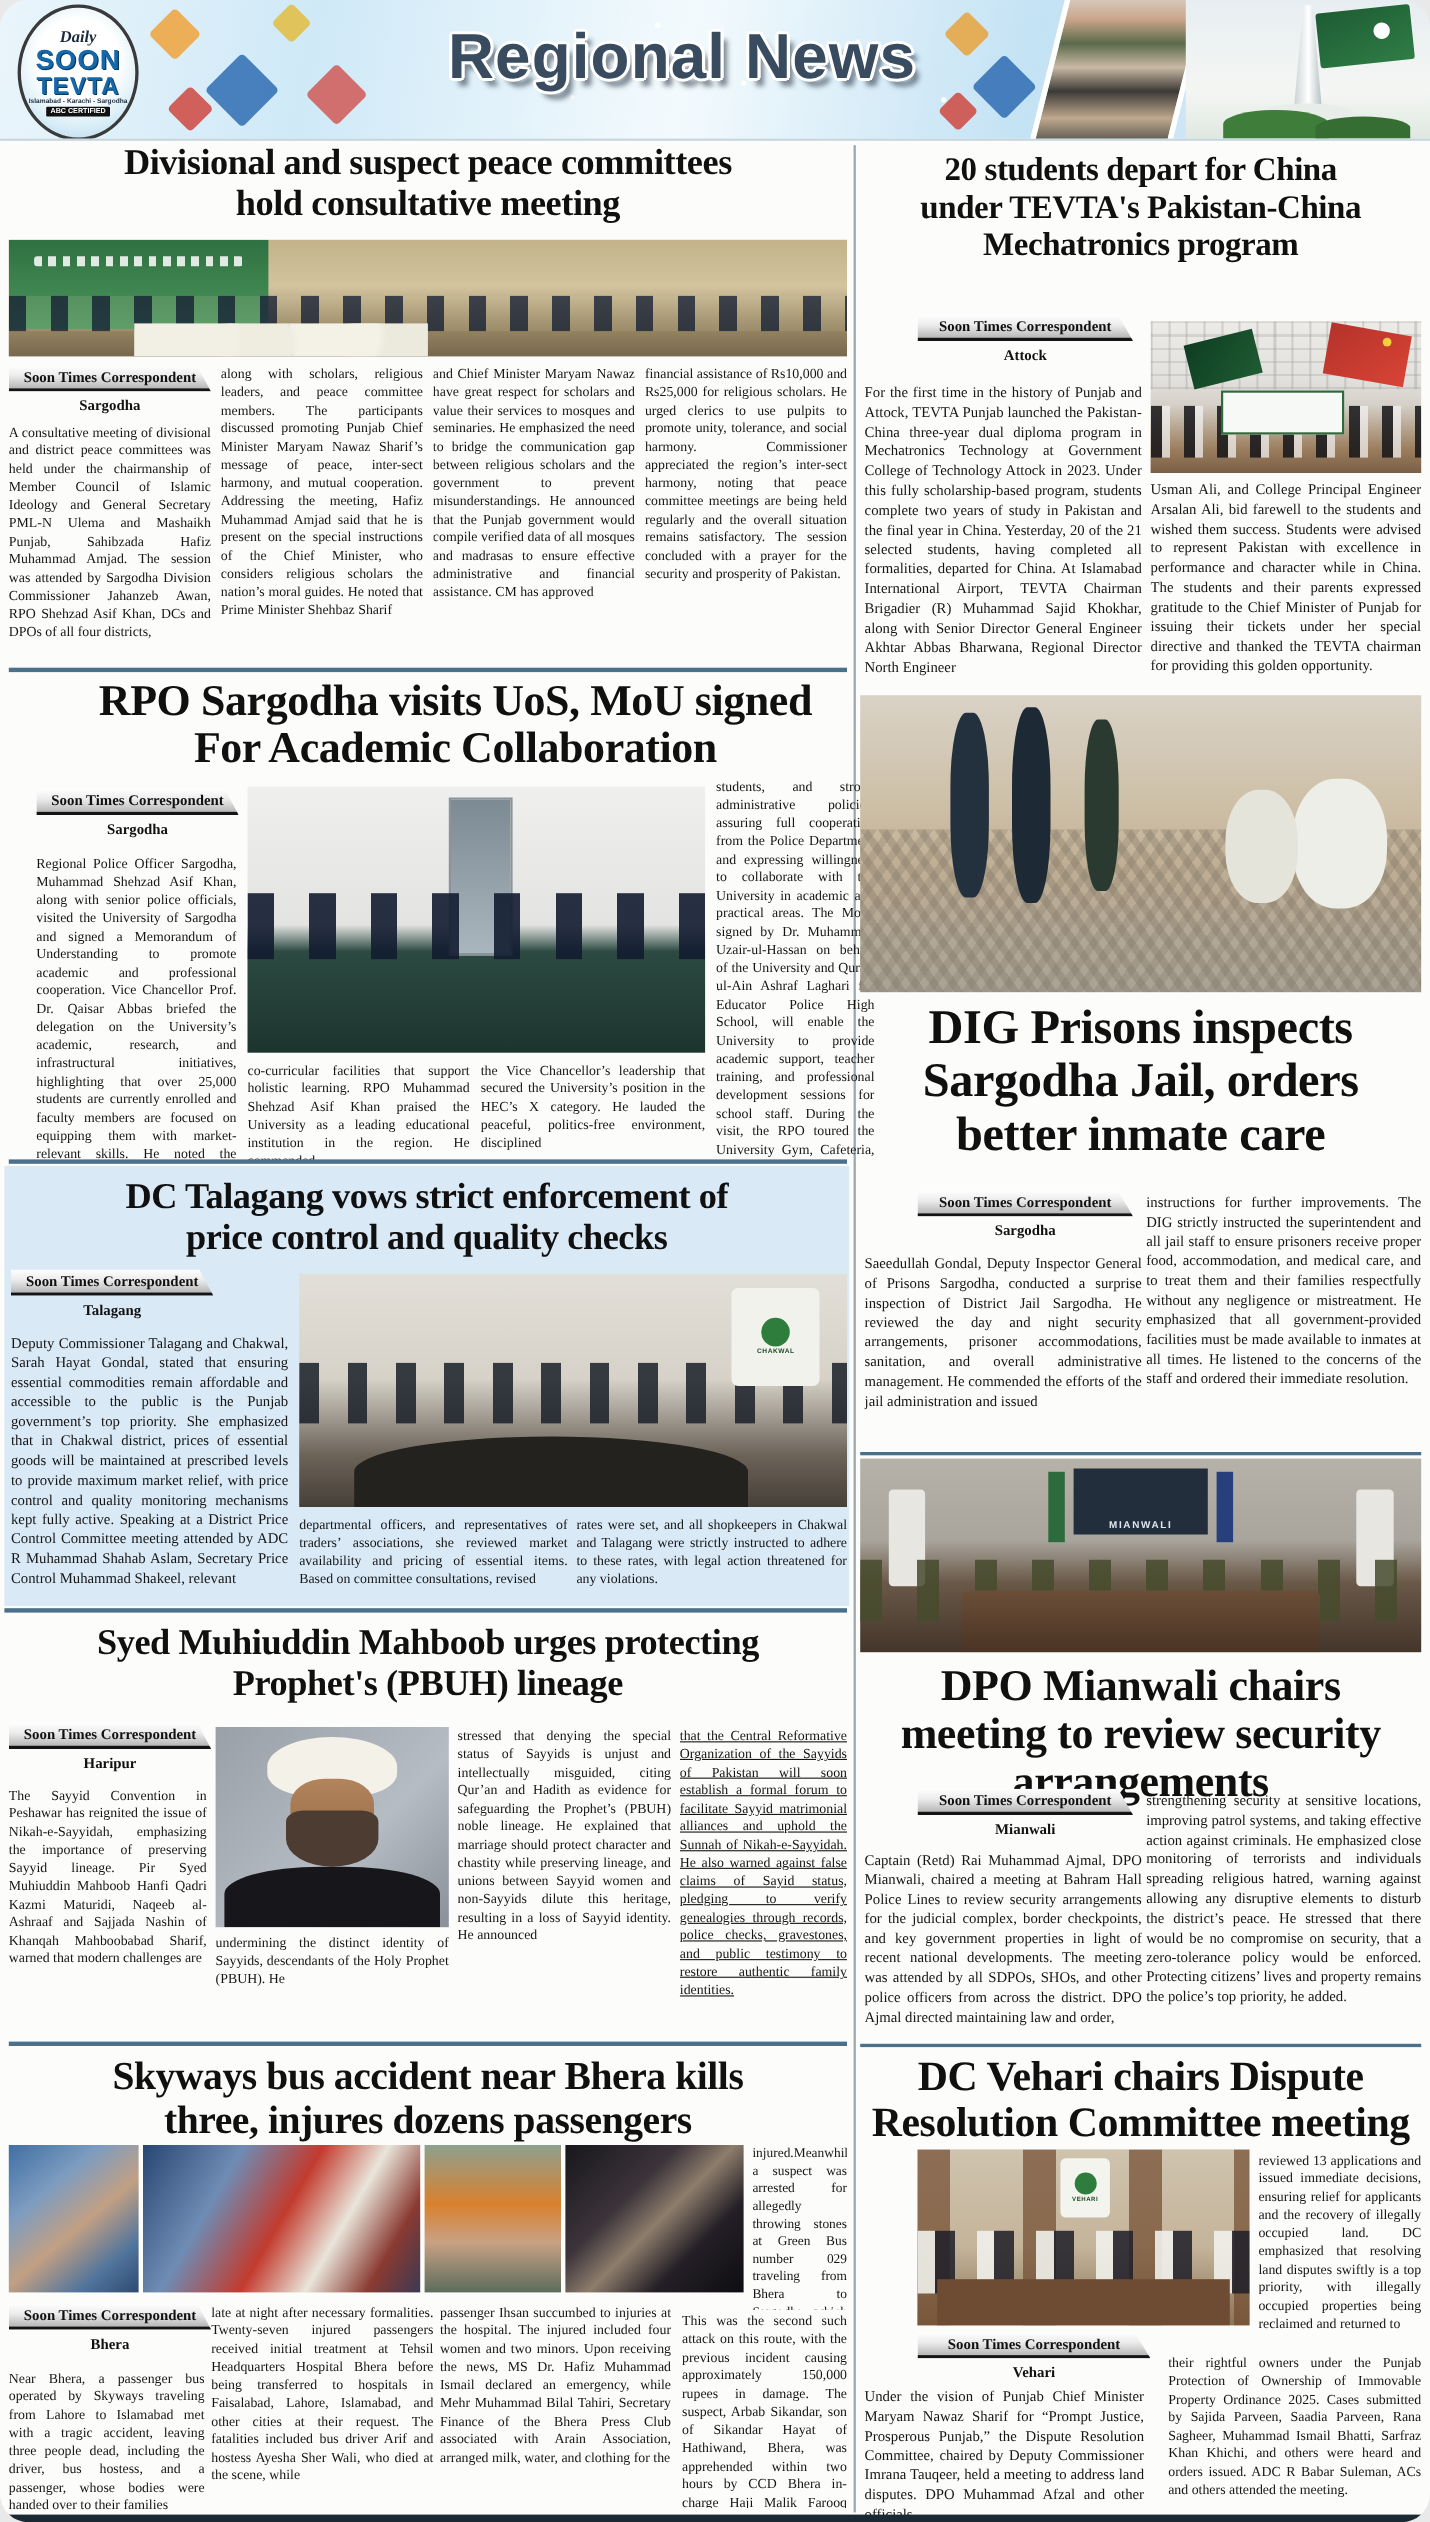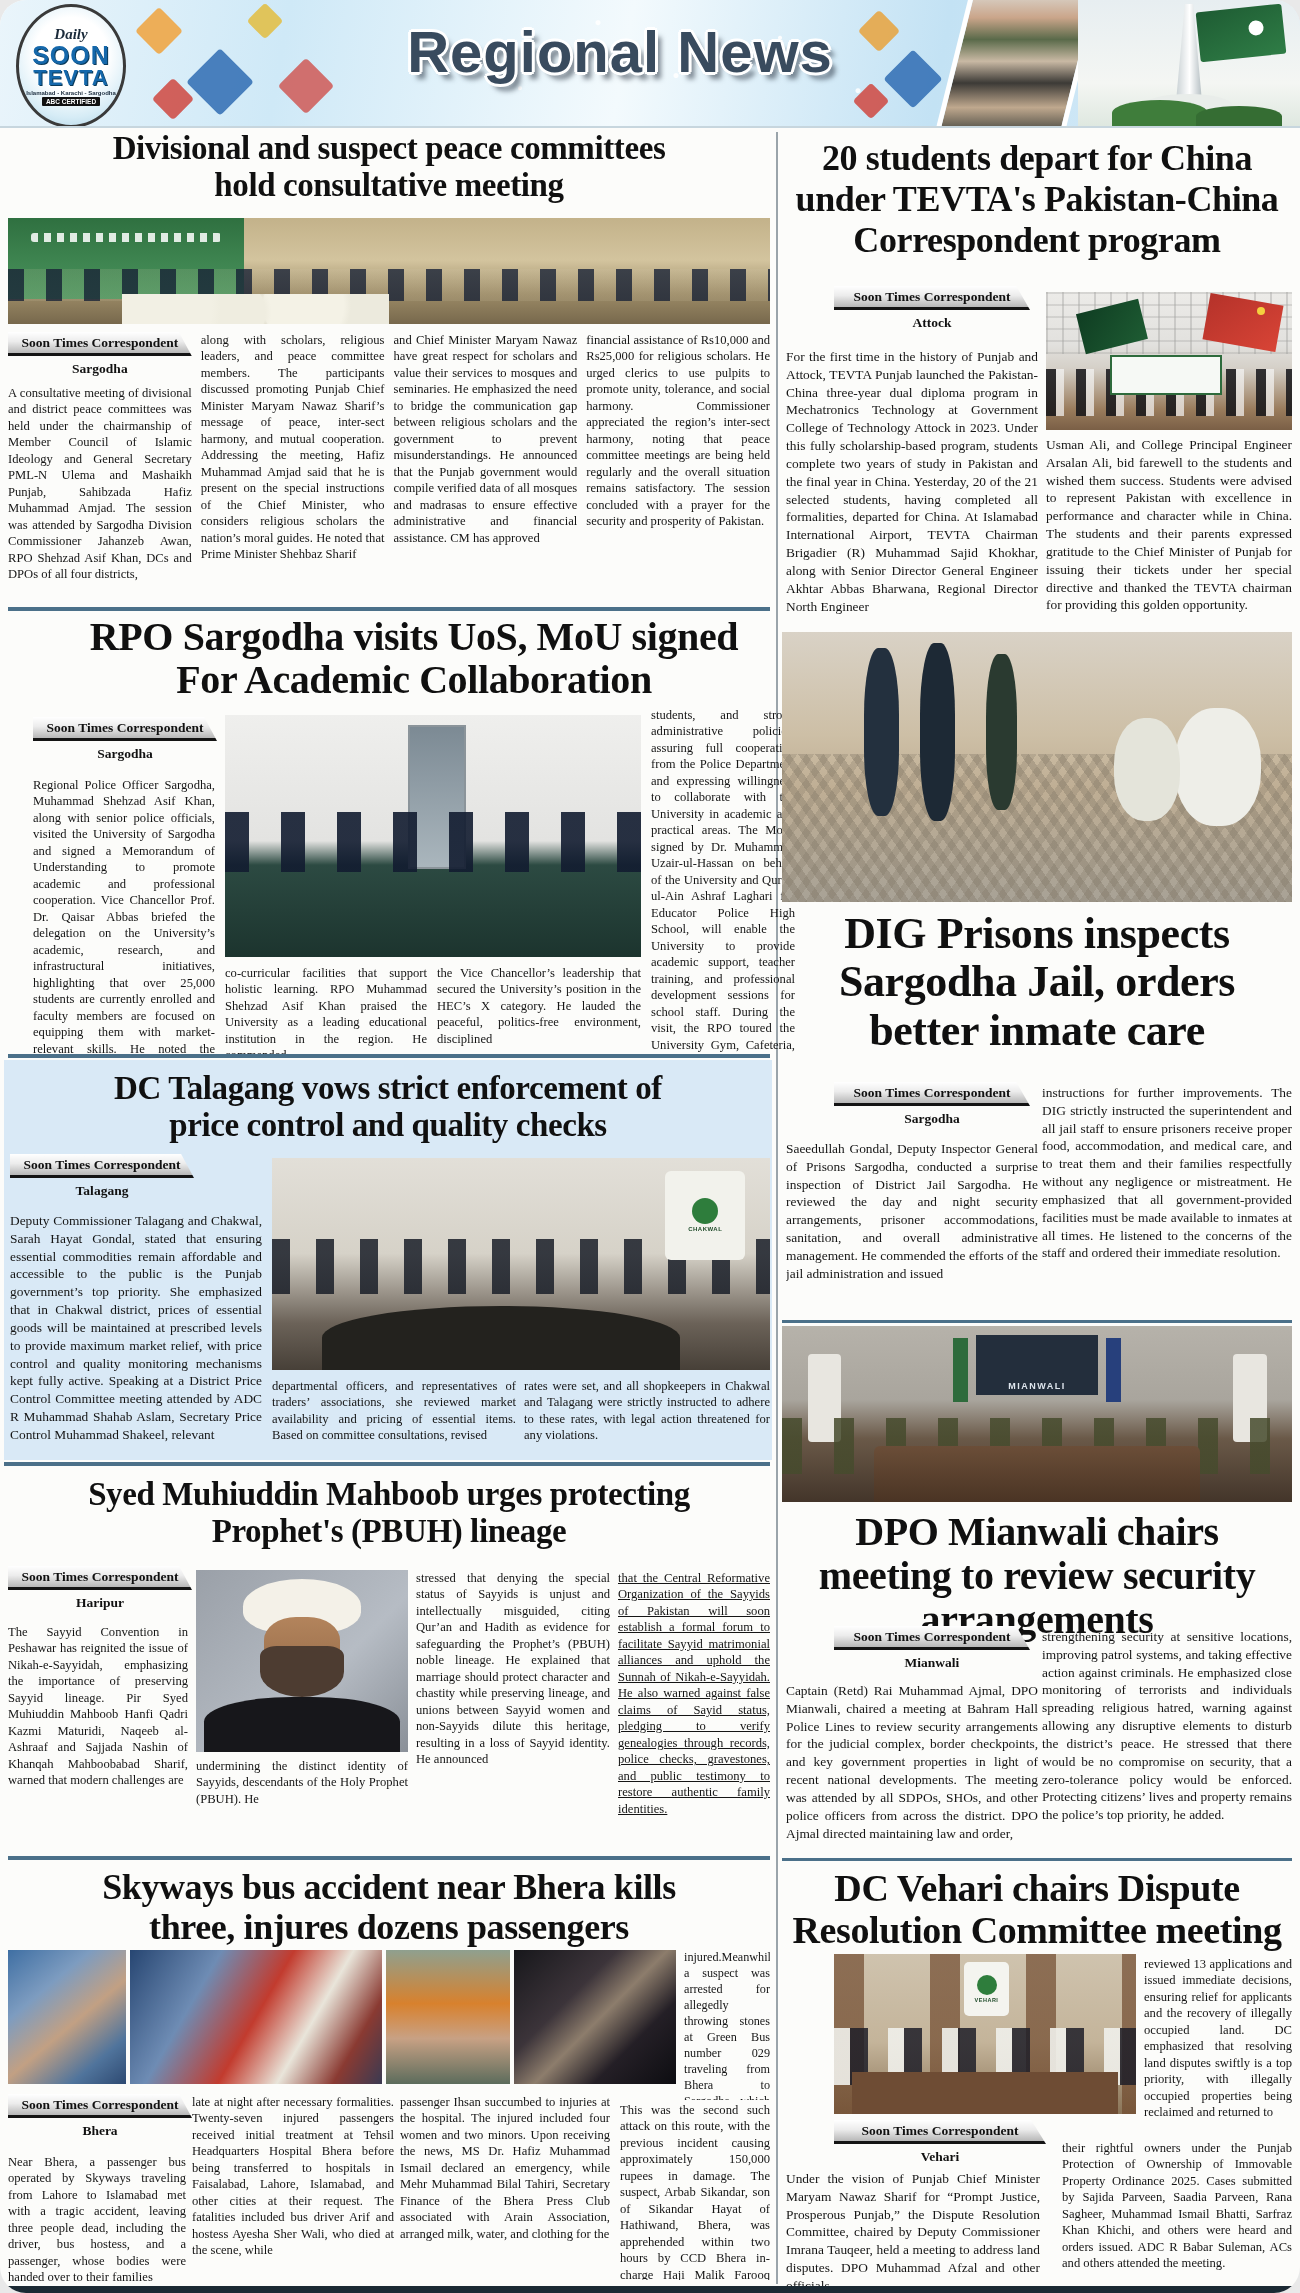--- a/index.html
+++ b/index.html
@@ -137,21 +137,21 @@
   #skyways .byline-wrap{left:0;top:232px;width:184px;}
   #skyways .c0{position:absolute;left:0;top:292px;width:178px;height:130px;}
   #skyways .c1{position:absolute;left:184px;top:232px;width:202px;height:190px;}
   #skyways .c2{position:absolute;left:392px;top:232px;width:210px;height:190px;}
   .ph-sky1{background:linear-gradient(140deg,#3f6fa3 0%,#7d9cc0 30%,#c2a083 55%,#50749c 80%,#2e4a72 100%);}
   .ph-sky2{background:linear-gradient(120deg,#274672 0%,#6e8cb4 28%,#c23b2e 50%,#e9e5da 68%,#8a3a32 85%,#3a3a52 100%);}
   .ph-sky3{background:linear-gradient(180deg,#8fa08f 0%,#d8812d 40%,#c8a184 66%,#5c6c5c 100%);}
   .ph-sky4{background:linear-gradient(135deg,#17171b 0%,#3c343a 35%,#8d7d6c 52%,#241f26 72%,#0d0d11 100%);}
   
   #tevta{left:782px;top:134px;width:510px;height:498px;}
-  #tevta .hl{top:4px;font-size:36px;line-height:1.14;}
+  #tevta .hl{top:4px;font-size:30px;line-height:1.14;}
   #tevta .byline-wrap{left:52px;top:152px;width:196px;}
   #tevta .c0{position:absolute;left:4px;top:214px;width:252px;height:280px;}
   #tevta .photo{left:264px;top:158px;width:246px;height:138px;}
   #tevta .c1{position:absolute;left:264px;top:302px;width:246px;height:192px;}
   .ph-tevta{background:linear-gradient(180deg,#ecebe8 0%,#e2e1de 38%,#d5d0c8 55%,#9a7c5c 85%,#7a5f46 100%);}
   .ph-tevta .grid{position:absolute;left:0;top:0;width:100%;height:45%;
       background:repeating-linear-gradient(90deg,rgba(160,160,158,.4) 0 2px,transparent 2px 16px),
                  repeating-linear-gradient(0deg,rgba(160,160,158,.3) 0 2px,transparent 2px 12px);}
   .ph-tevta .fpk{position:absolute;left:14%;top:10%;width:26%;height:30%;
       background:linear-gradient(135deg,#0f3d22,#1e5c33);transform:rotate(-14deg);}
@@ -365,21 +365,21 @@
     </div>
     <div class="c0 bt">Near Bhera, a passenger bus operated by Skyways traveling from Lahore to Islamabad met with a tragic accident, leaving three people dead, including the driver, bus hostess, and a passenger, whose bodies were handed over to their families</div>
     <div class="c1 bt">late at night after necessary formalities. Twenty-seven injured passengers received initial treatment at Tehsil Headquarters Hospital Bhera before being transferred to hospitals in Faisalabad, Lahore, Islamabad, and other cities at their request. The fatalities included bus driver Arif and hostess Ayesha Sher Wali, who died at the scene, while</div>
     <div class="c2 bt">passenger Ihsan succumbed to injuries at the hospital. The injured included four women and two minors. Upon receiving the news, MS Dr. Hafiz Muhammad Ismail declared an emergency, while Mehr Muhammad Bilal Tahiri, Secretary Finance of the Bhera Press Club associated with Arain Association, arranged milk, water, and clothing for the</div>
   </div>
 
   <div class="art" id="tevta">
     <div class="hl">
       <div>20 students depart for China</div>
       <div>under TEVTA's Pakistan-China</div>
-      <div>Correspondent program</div>
+      <div>Mechatronics program</div>
     </div>
     <div class="byline-wrap">
       <div class="byline-box">Soon Times Correspondent</div>
       <div class="dateline">Attock</div>
     </div>
     <div class="c0 bt bt-lg">For the first time in the history of Punjab and Attock, TEVTA Punjab launched the Pakistan-China three-year dual diploma program in Mechatronics Technology at Government College of Technology Attock in 2023. Under this fully scholarship-based program, students complete two years of study in Pakistan and the final year in China. Yesterday, 20 of the 21 selected students, having completed all formalities, departed for China. At Islamabad International Airport, TEVTA Chairman Brigadier (R) Muhammad Sajid Khokhar, along with Senior Director General Engineer Akhtar Abbas Bharwana, Regional Director North Engineer</div>
     <div class="photo ph-tevta">
       <div class="grid"></div>
       <div class="fpk"></div>
       <div class="fcn"></div>

